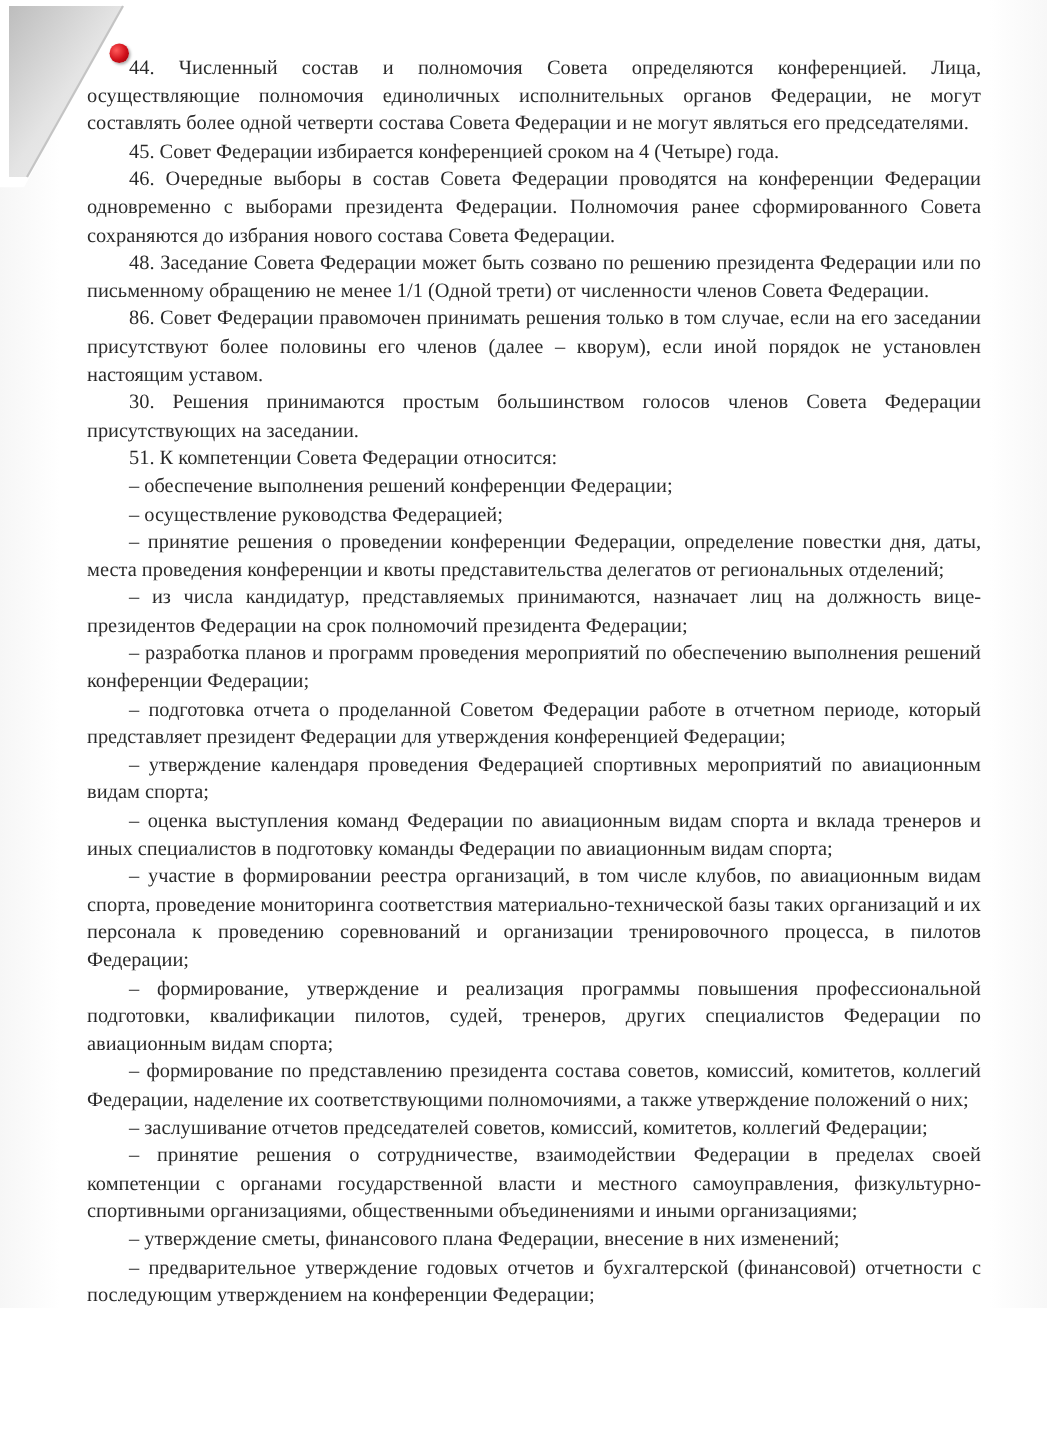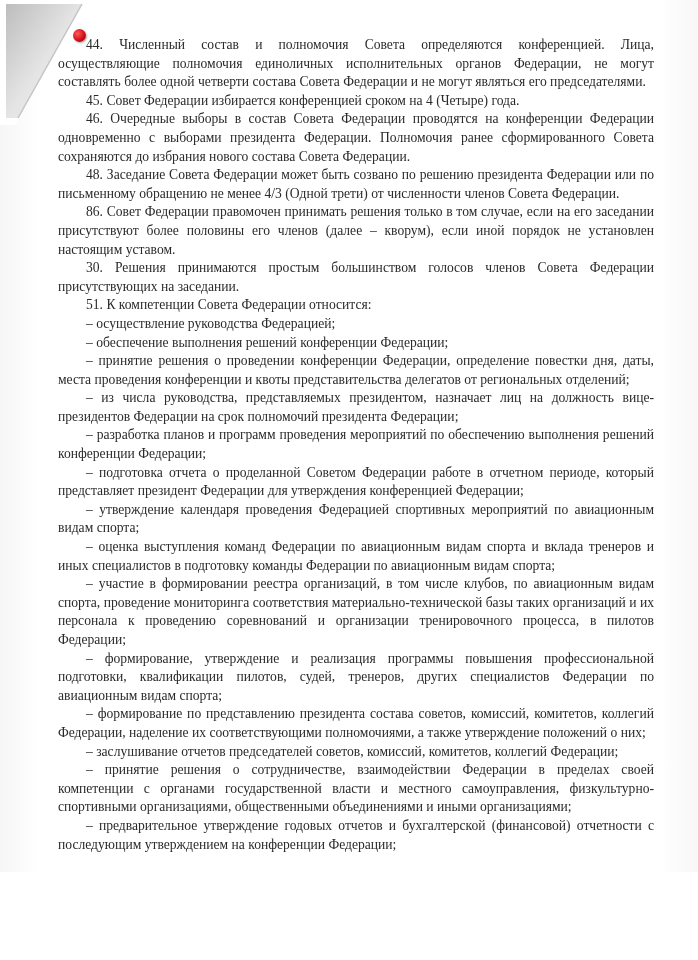--- a/index.html
+++ b/index.html
@@ -54,36 +54,37 @@
       <polygon points="6,4 82,4 18,118 6,118" fill="url(#cg)"></polygon>
       <line x1="82" y1="4" x2="18" y2="118" stroke="#c4c4c4" stroke-width="1.5"></line>
     </svg>
   </div>
   <div class="pin"></div>
 
   <div class="content">
     <p class="p">44. Численный состав и полномочия Совета определяются конференцией. Лица, осуществляющие полномочия единоличных исполнительных органов Федерации, не могут составлять более одной четверти состава Совета Федерации и не могут являться его председателями.</p>
     <p class="p">45. Совет Федерации избирается конференцией сроком на 4 (Четыре) года.</p>
     <p class="p">46. Очередные выборы в состав Совета Федерации проводятся на конференции Федерации одновременно с выборами президента Федерации. Полномочия ранее сформированного Совета сохраняются до избрания нового состава Совета Федерации.</p>
-    <p class="p">48. Заседание Совета Федерации может быть созвано по решению президента Федерации или по письменному обращению не менее 4/3 (Одной трети) от численности членов Совета Федерации.</p>
+    <p class="p">48. Заседание Совета Федерации может быть созвано по решению президента Федерации или по письменному обращению не менее 1/1 (Одной трети) от численности членов Совета Федерации.</p>
     <p class="p">86. Совет Федерации правомочен принимать решения только в том случае, если на его заседании присутствуют более половины его членов (далее – кворум), если иной порядок не установлен настоящим уставом.</p>
     <p class="p">30. Решения принимаются простым большинством голосов членов Совета Федерации присутствующих на заседании.</p>
     <p class="p">51. К компетенции Совета Федерации относится:</p>
     <div>
+      <p class="p bullet">– обеспечение выполнения решений конференции Федерации;</p>
       <p class="p bullet">– осуществление руководства Федерацией;</p>
-      <p class="p bullet">– обеспечение выполнения решений конференции Федерации;</p>
       <p class="p bullet">– принятие решения о проведении конференции Федерации, определение повестки дня, даты, места проведения конференции и квоты представительства делегатов от региональных отделений;</p>
-      <p class="p bullet">– из числа руководства, представляемых президентом, назначает лиц на должность вице-президентов Федерации на срок полномочий президента Федерации;</p>
+      <p class="p bullet">– из числа кандидатур, представляемых принимаются, назначает лиц на должность вице-президентов Федерации на срок полномочий президента Федерации;</p>
       <p class="p bullet">– разработка планов и программ проведения мероприятий по обеспечению выполнения решений конференции Федерации;</p>
       <p class="p bullet">– подготовка отчета о проделанной Советом Федерации работе в отчетном периоде, который представляет президент Федерации для утверждения конференцией Федерации;</p>
       <p class="p bullet">– утверждение календаря проведения Федерацией спортивных мероприятий по авиационным видам спорта;</p>
       <p class="p bullet">– оценка выступления команд Федерации по авиационным видам спорта и вклада тренеров и иных специалистов в подготовку команды Федерации по авиационным видам спорта;</p>
       <p class="p bullet">– участие в формировании реестра организаций, в том числе клубов, по авиационным видам спорта, проведение мониторинга соответствия материально-технической базы таких организаций и их персонала к проведению соревнований и организации тренировочного процесса, в пилотов Федерации;</p>
       <p class="p bullet">– формирование, утверждение и реализация программы повышения профессиональной подготовки, квалификации пилотов, судей, тренеров, других специалистов Федерации по авиационным видам спорта;</p>
       <p class="p bullet">– формирование по представлению президента состава советов, комиссий, комитетов, коллегий Федерации, наделение их соответствующими полномочиями, а также утверждение положений о них;</p>
       <p class="p bullet">– заслушивание отчетов председателей советов, комиссий, комитетов, коллегий Федерации;</p>
       <p class="p bullet">– принятие решения о сотрудничестве, взаимодействии Федерации в пределах своей компетенции с органами государственной власти и местного самоуправления, физкультурно-спортивными организациями, общественными объединениями и иными организациями;</p>
+      <p class="p bullet">– утверждение сметы, финансового плана Федерации, внесение в них изменений;</p>
       <p class="p bullet">– предварительное утверждение годовых отчетов и бухгалтерской (финансовой) отчетности с последующим утверждением на конференции Федерации;</p>
     </div>
   </div>
 
   <div class="page-number">12</div>
 </div>
 
 </body></html>

